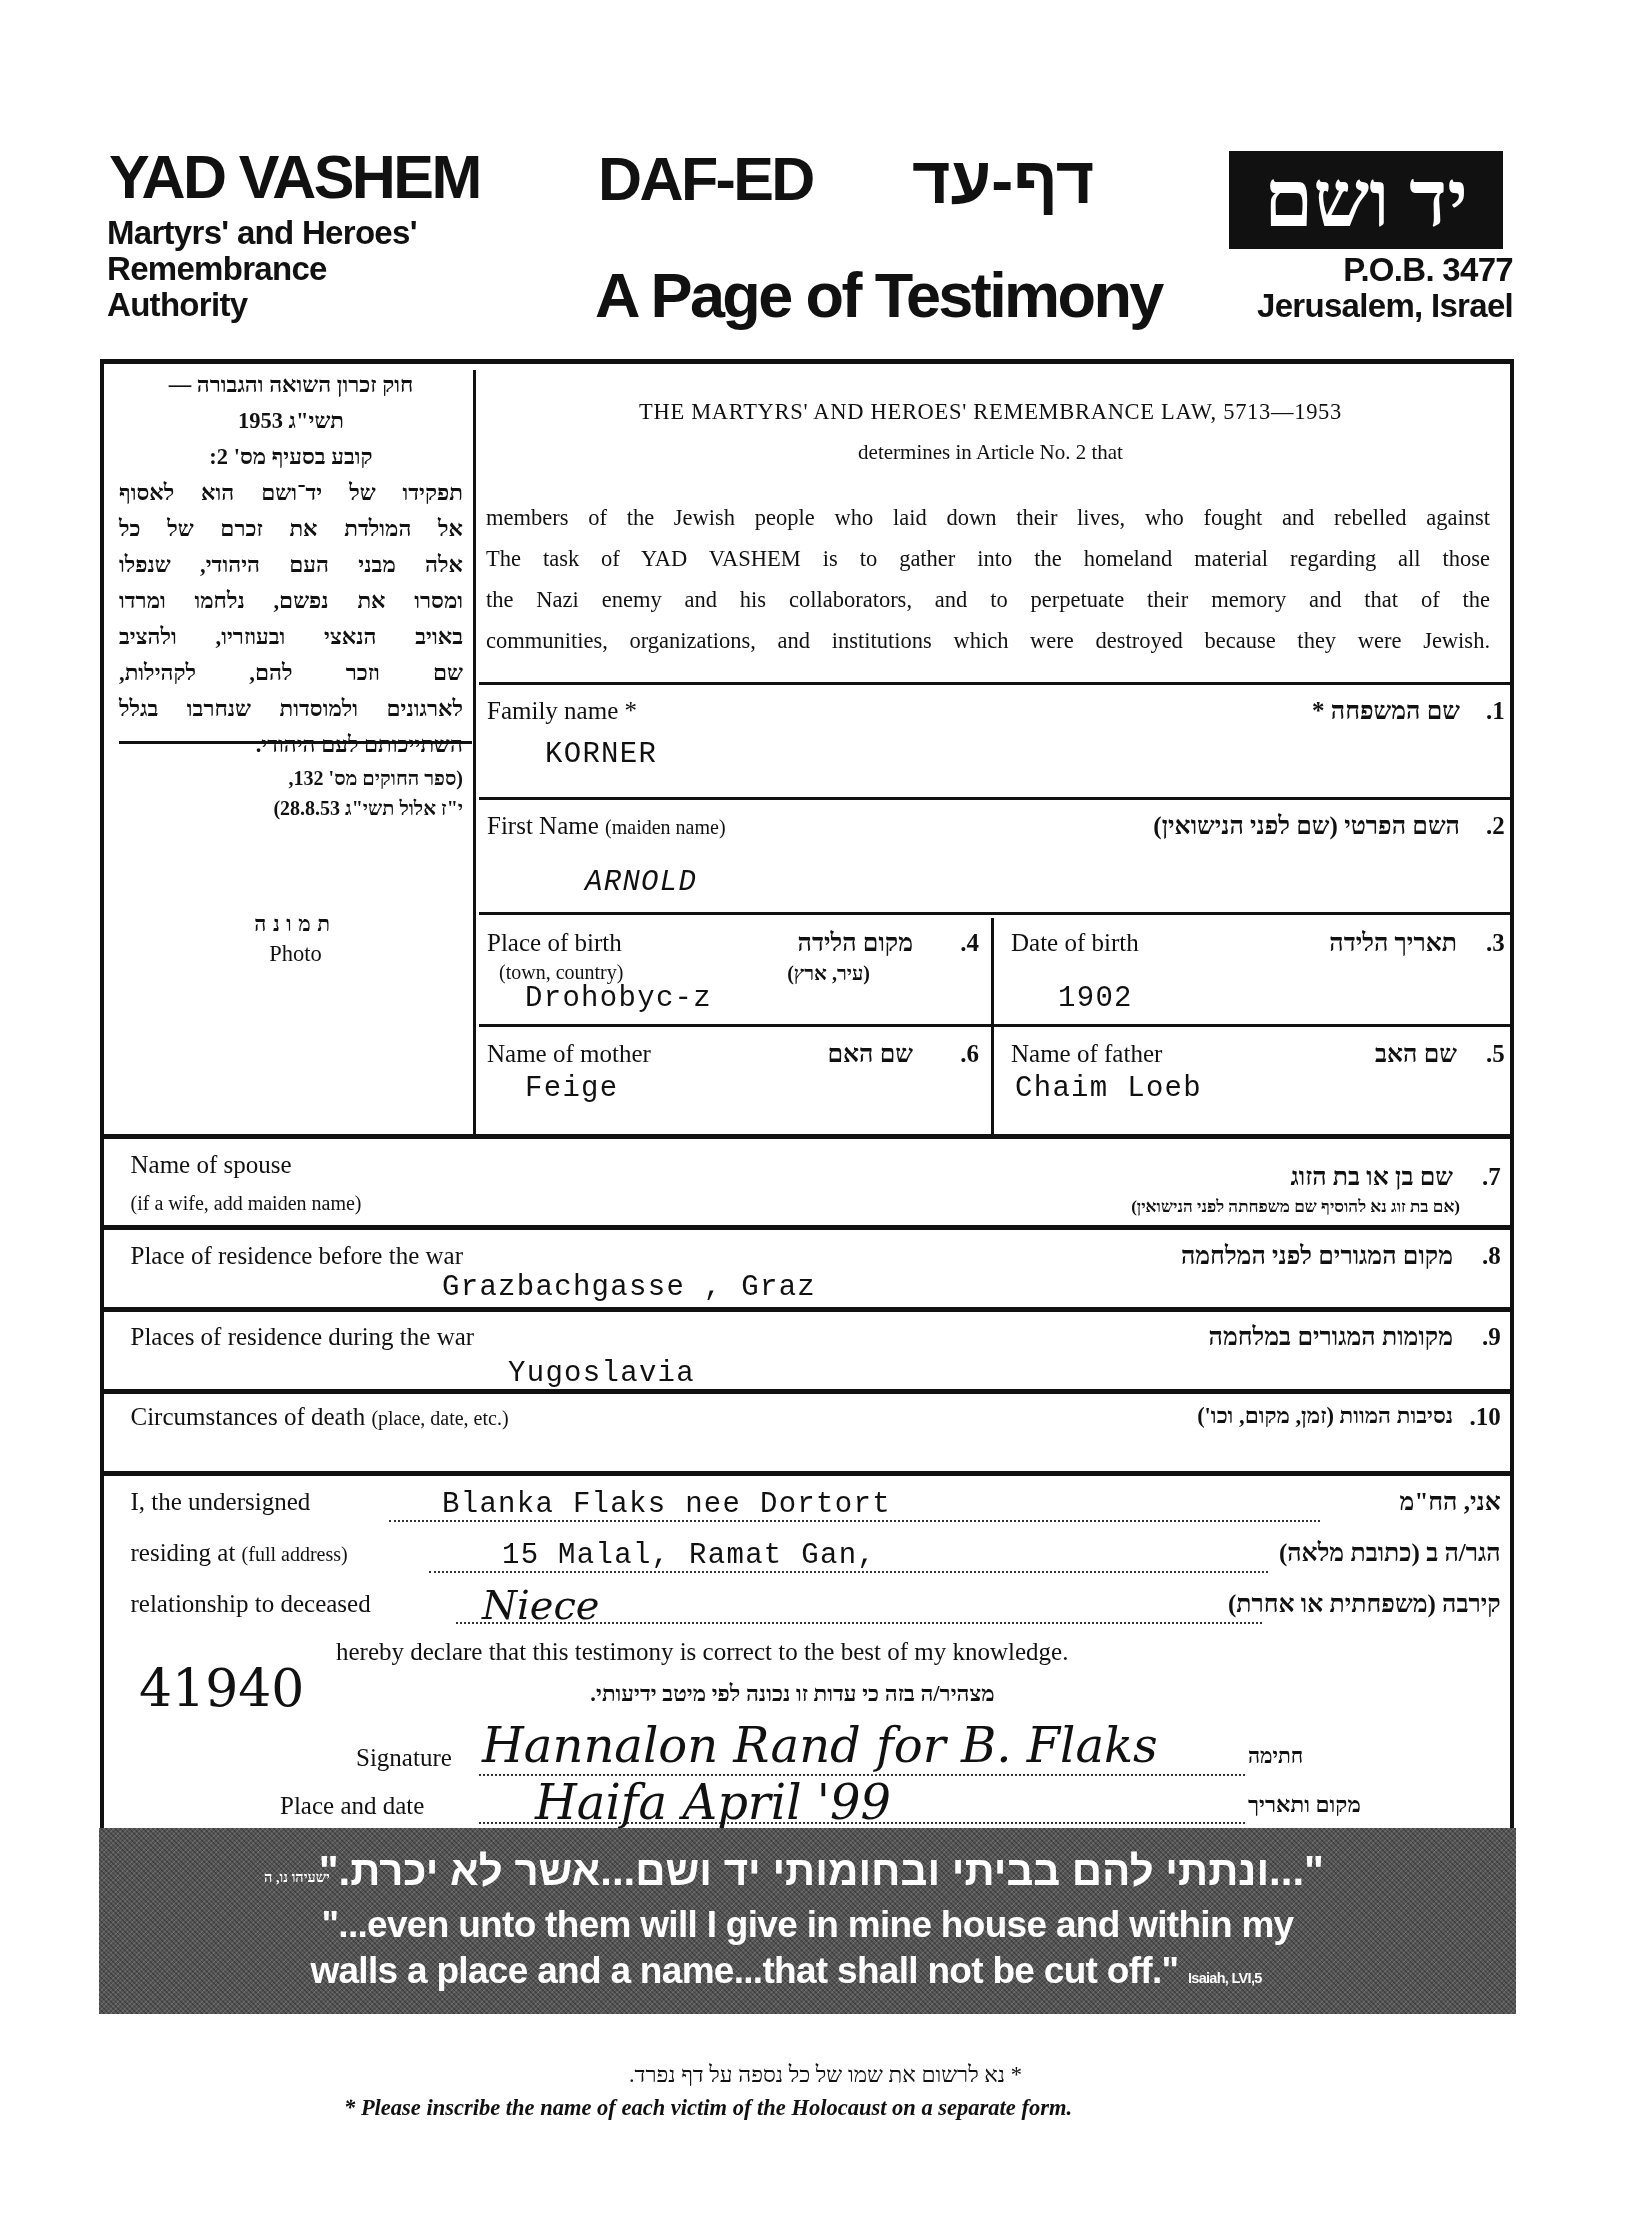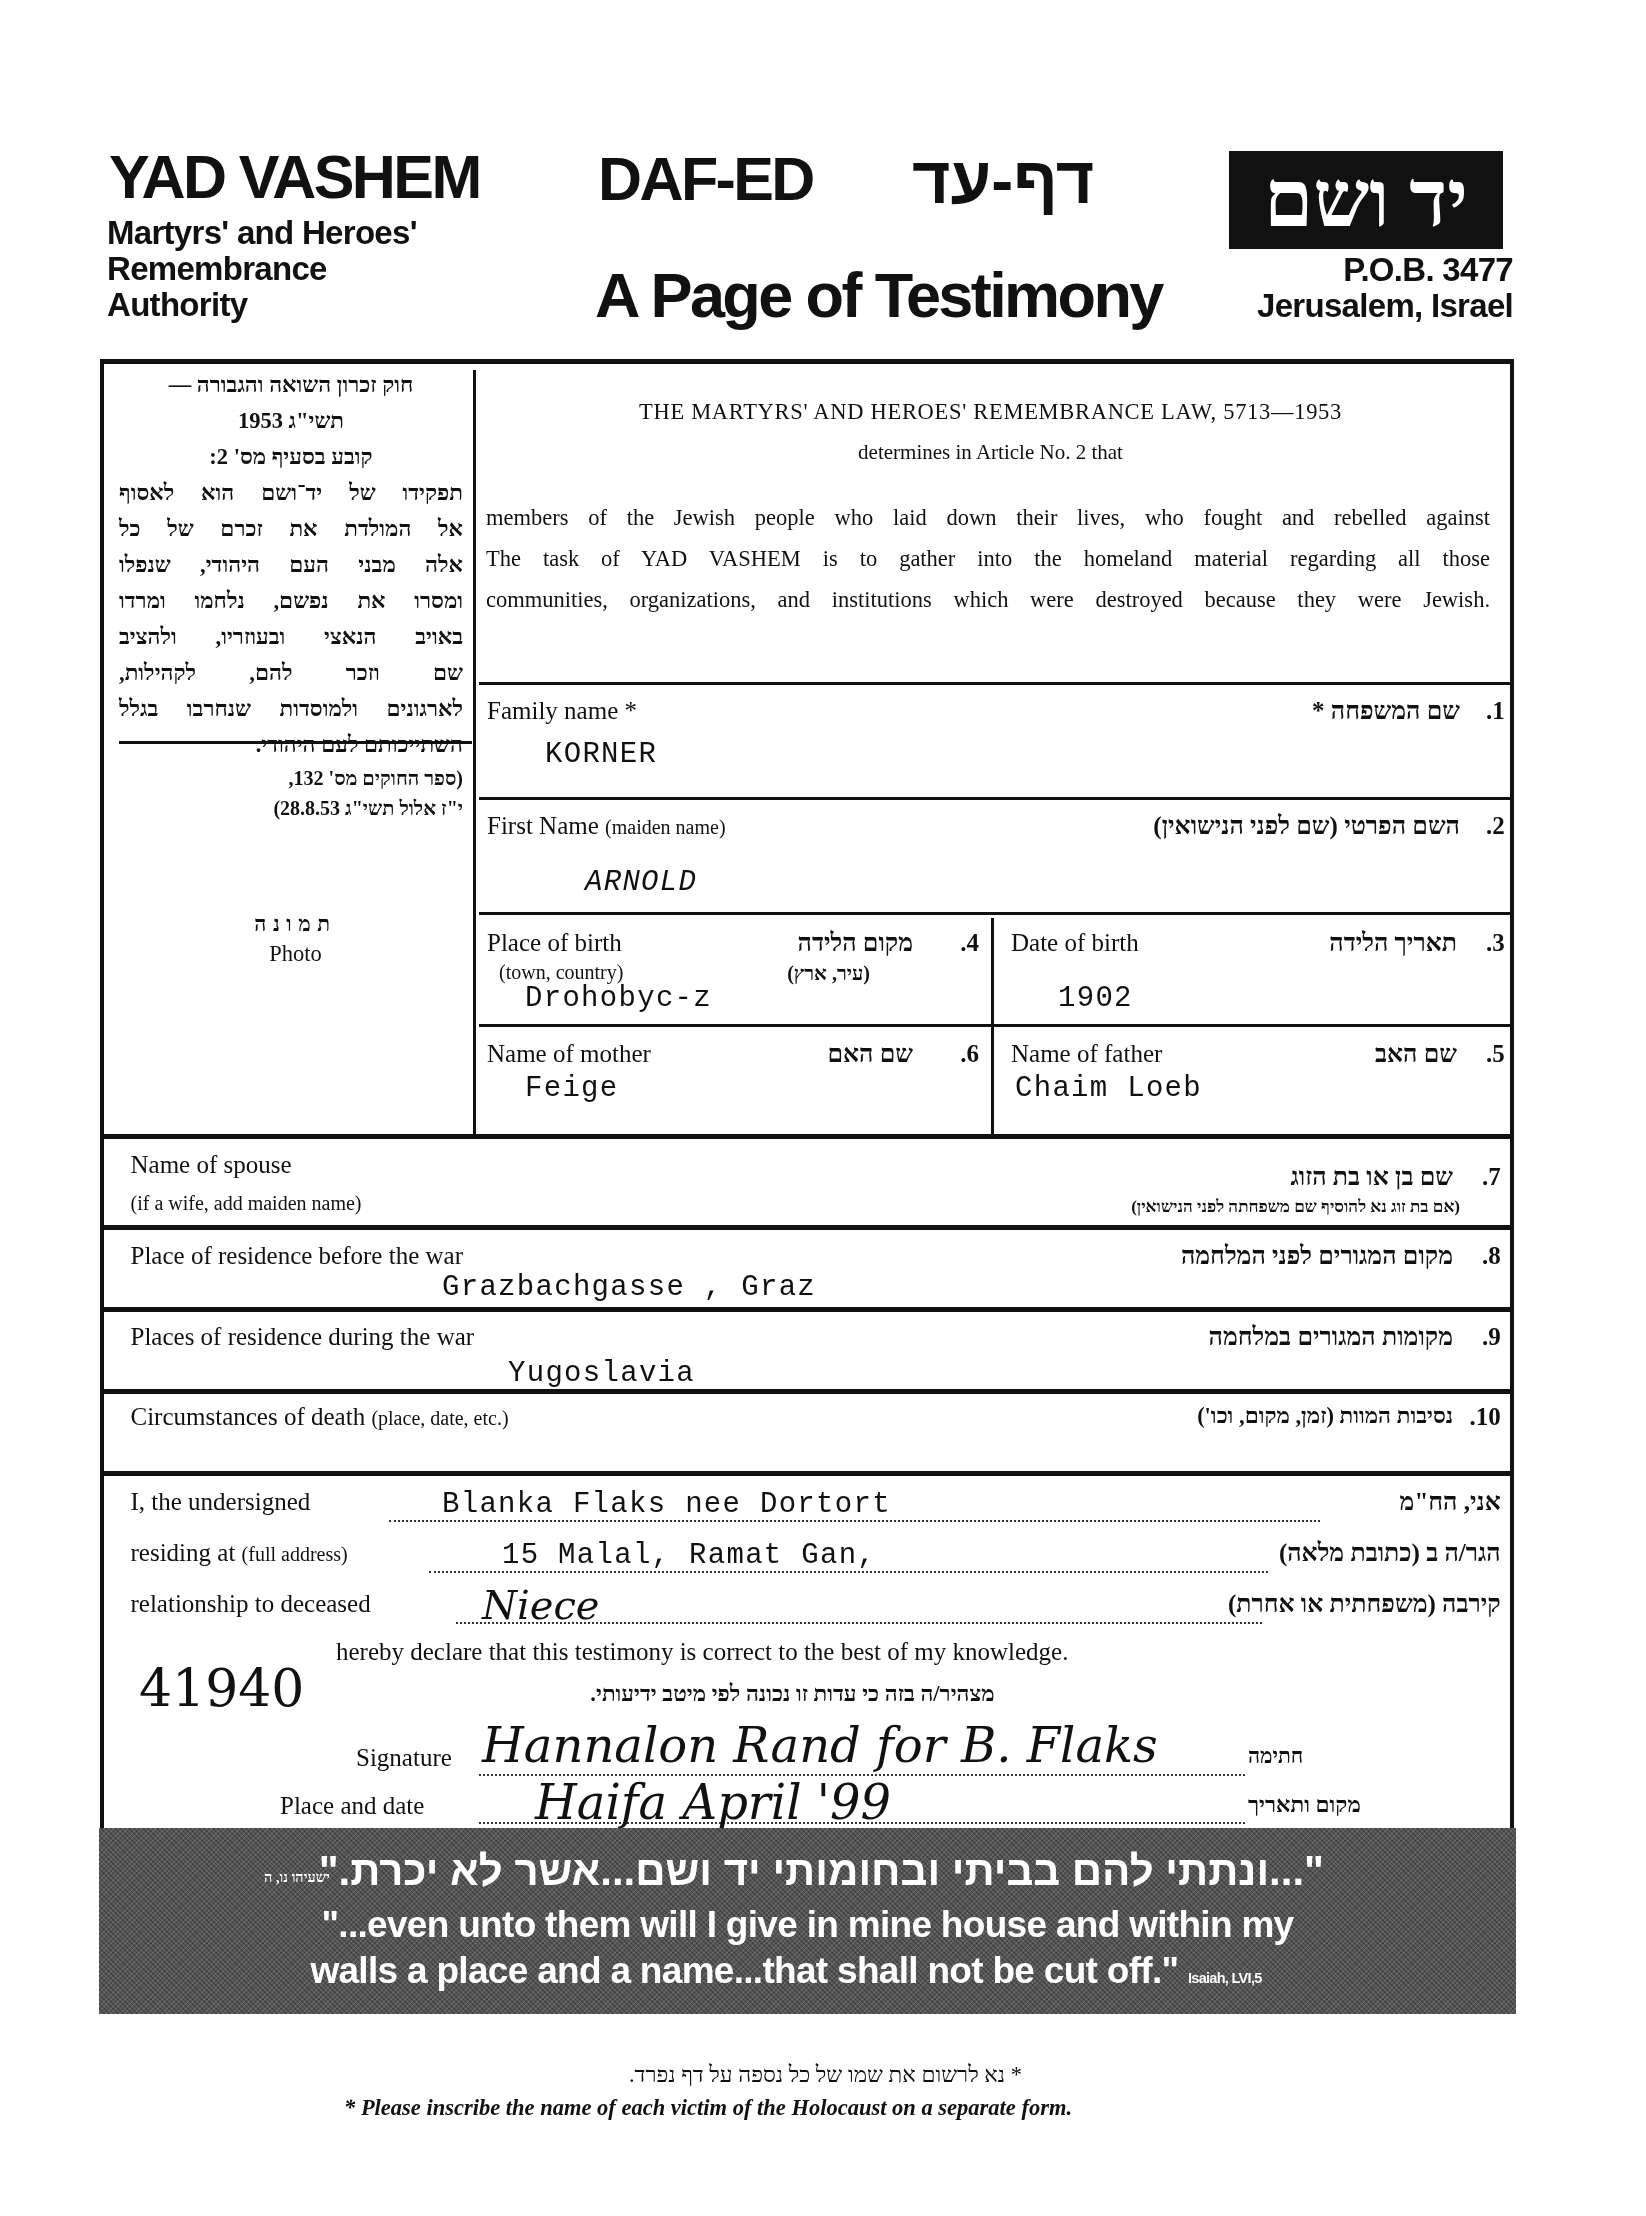--- a/index.html
+++ b/index.html
@@ -91,20 +91,21 @@
 <div class="abs serif" style="left:119px; top:912px; width:353px; text-align:center;">
   <div class="heb" style="font-size:21px; font-weight:bold; letter-spacing:6.6px;">תמונה</div>
   <div style="font-size:22.5px; margin-top:4px;">Photo</div>
 </div>
 
 <div class="abs serif law-title" style="left:482px; top:399px; width:1017px;">THE MARTYRS' AND HEROES' REMEMBRANCE LAW, 5713—1953</div>
 <div class="abs serif law-sub" style="left:482px; top:440px; width:1017px;">determines in Article No. 2 that</div>
 <div class="abs serif" style="left:486px; top:497px; width:1004px;">
   <div class="law-body">members of the Jewish people who laid down their lives, who fought and rebelled against</div>
   <div class="law-body">The task of YAD VASHEM is to gather into the homeland material regarding all those</div>
+  <div class="law-body">the Nazi enemy and his collaborators, and to perpetuate their memory and that of the</div>
   <div class="law-body">communities, organizations, and institutions which were destroyed because they were Jewish.</div>
 </div>
 
 <div class="abs hrule-thin" style="left:479px; top:682px; width:1034px;"></div>
 <div class="abs" style="left:479px; top:685px; width:1031px; height:112px;">
   <span class="abs serif lbl" style="left:8px; top:12px;">Family name *</span>
   <span class="abs serif heb heb-lbl" style="right:50px; top:12px;">שם המשפחה *</span>
   <span class="abs serif num" style="right:5.3px; top:12px;">.1</span>
   <span class="abs mono typed" style="left:66px; top:53px;">KORNER</span>
 </div>

